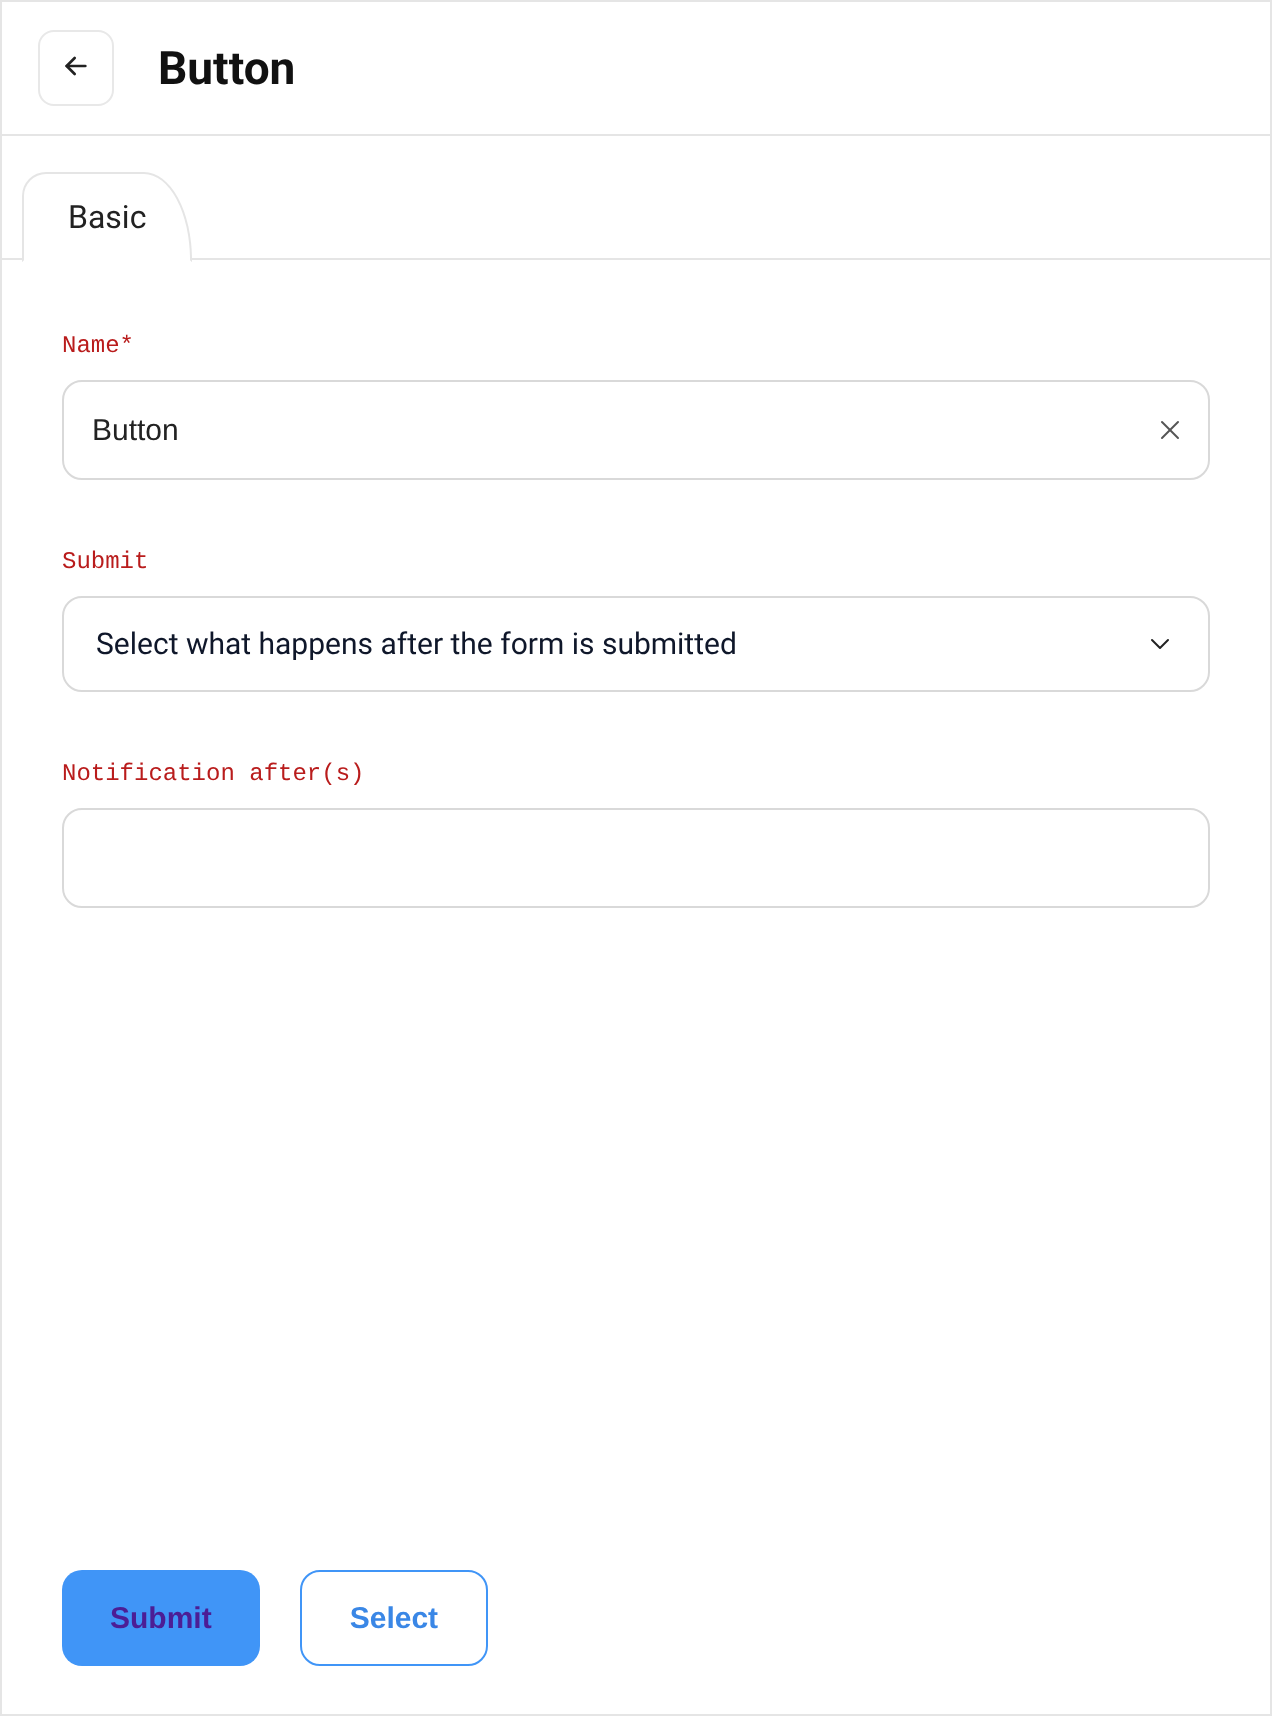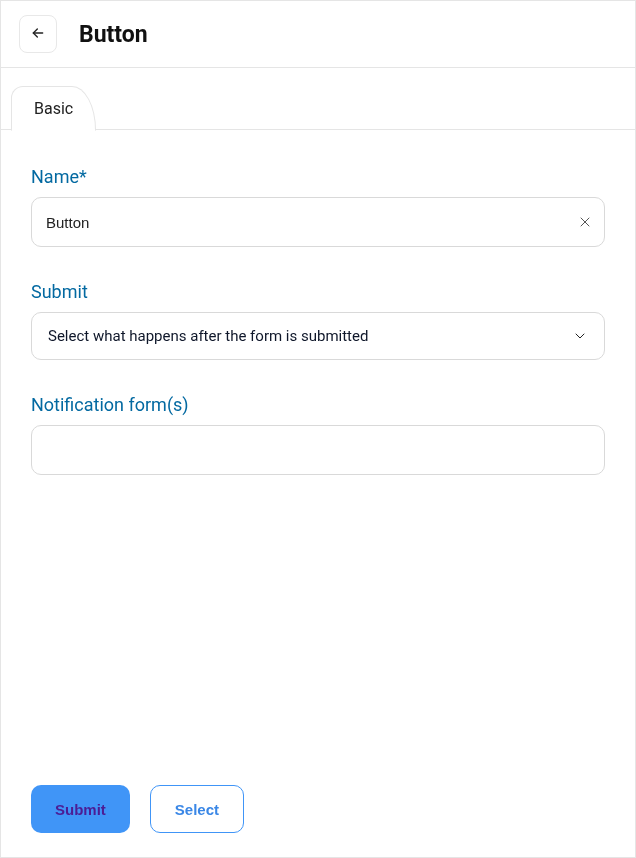--- a/index.html
+++ b/index.html
@@ -63,24 +63,25 @@
       cursor: pointer;
     }
     .form-area {
       flex: 1;
       padding: 36px 30px 20px 30px;
       display: flex;
       flex-direction: column;
     }
     .field-group { margin-bottom: 34px; }
     .field-label {
-      font-size: 18px;
-      color: #0369a1;
+      font-size: 12px;
+      color: #b91c1c;
       margin-bottom: 10px;
       display: block;
+      font-family: Liberation Mono, monospace;
     }
     .input-wrapper {
       position: relative;
       width: 100%;
     }
     .text-input {
       width: 100%;
       height: 50px;
       border: 1px solid #d9d9d9;
       border-radius: 10px;
@@ -203,21 +204,21 @@
         <span class="select-placeholder">Select what happens after the form is submitted</span>
         <span class="chevron-icon">
           <svg viewBox="0 0 24 24" fill="none" stroke-width="1.5" stroke-linecap="round" stroke-linejoin="round">
               <polyline points="6 9 12 15 18 9"></polyline>
             </svg>
         </span>
       </div>
     </div>
 
     <div class="field-group">
-      <label class="field-label">Notification form(s)</label>
+      <label class="field-label">Notification after(s)</label>
       <input type="text" class="email-input" value="" style="">
     </div>
 
     <div class="footer-actions">
       <button class="btn btn-primary">Submit</button>
       <button class="btn btn-outline">Select</button>
     </div>
 
   </div>
 

